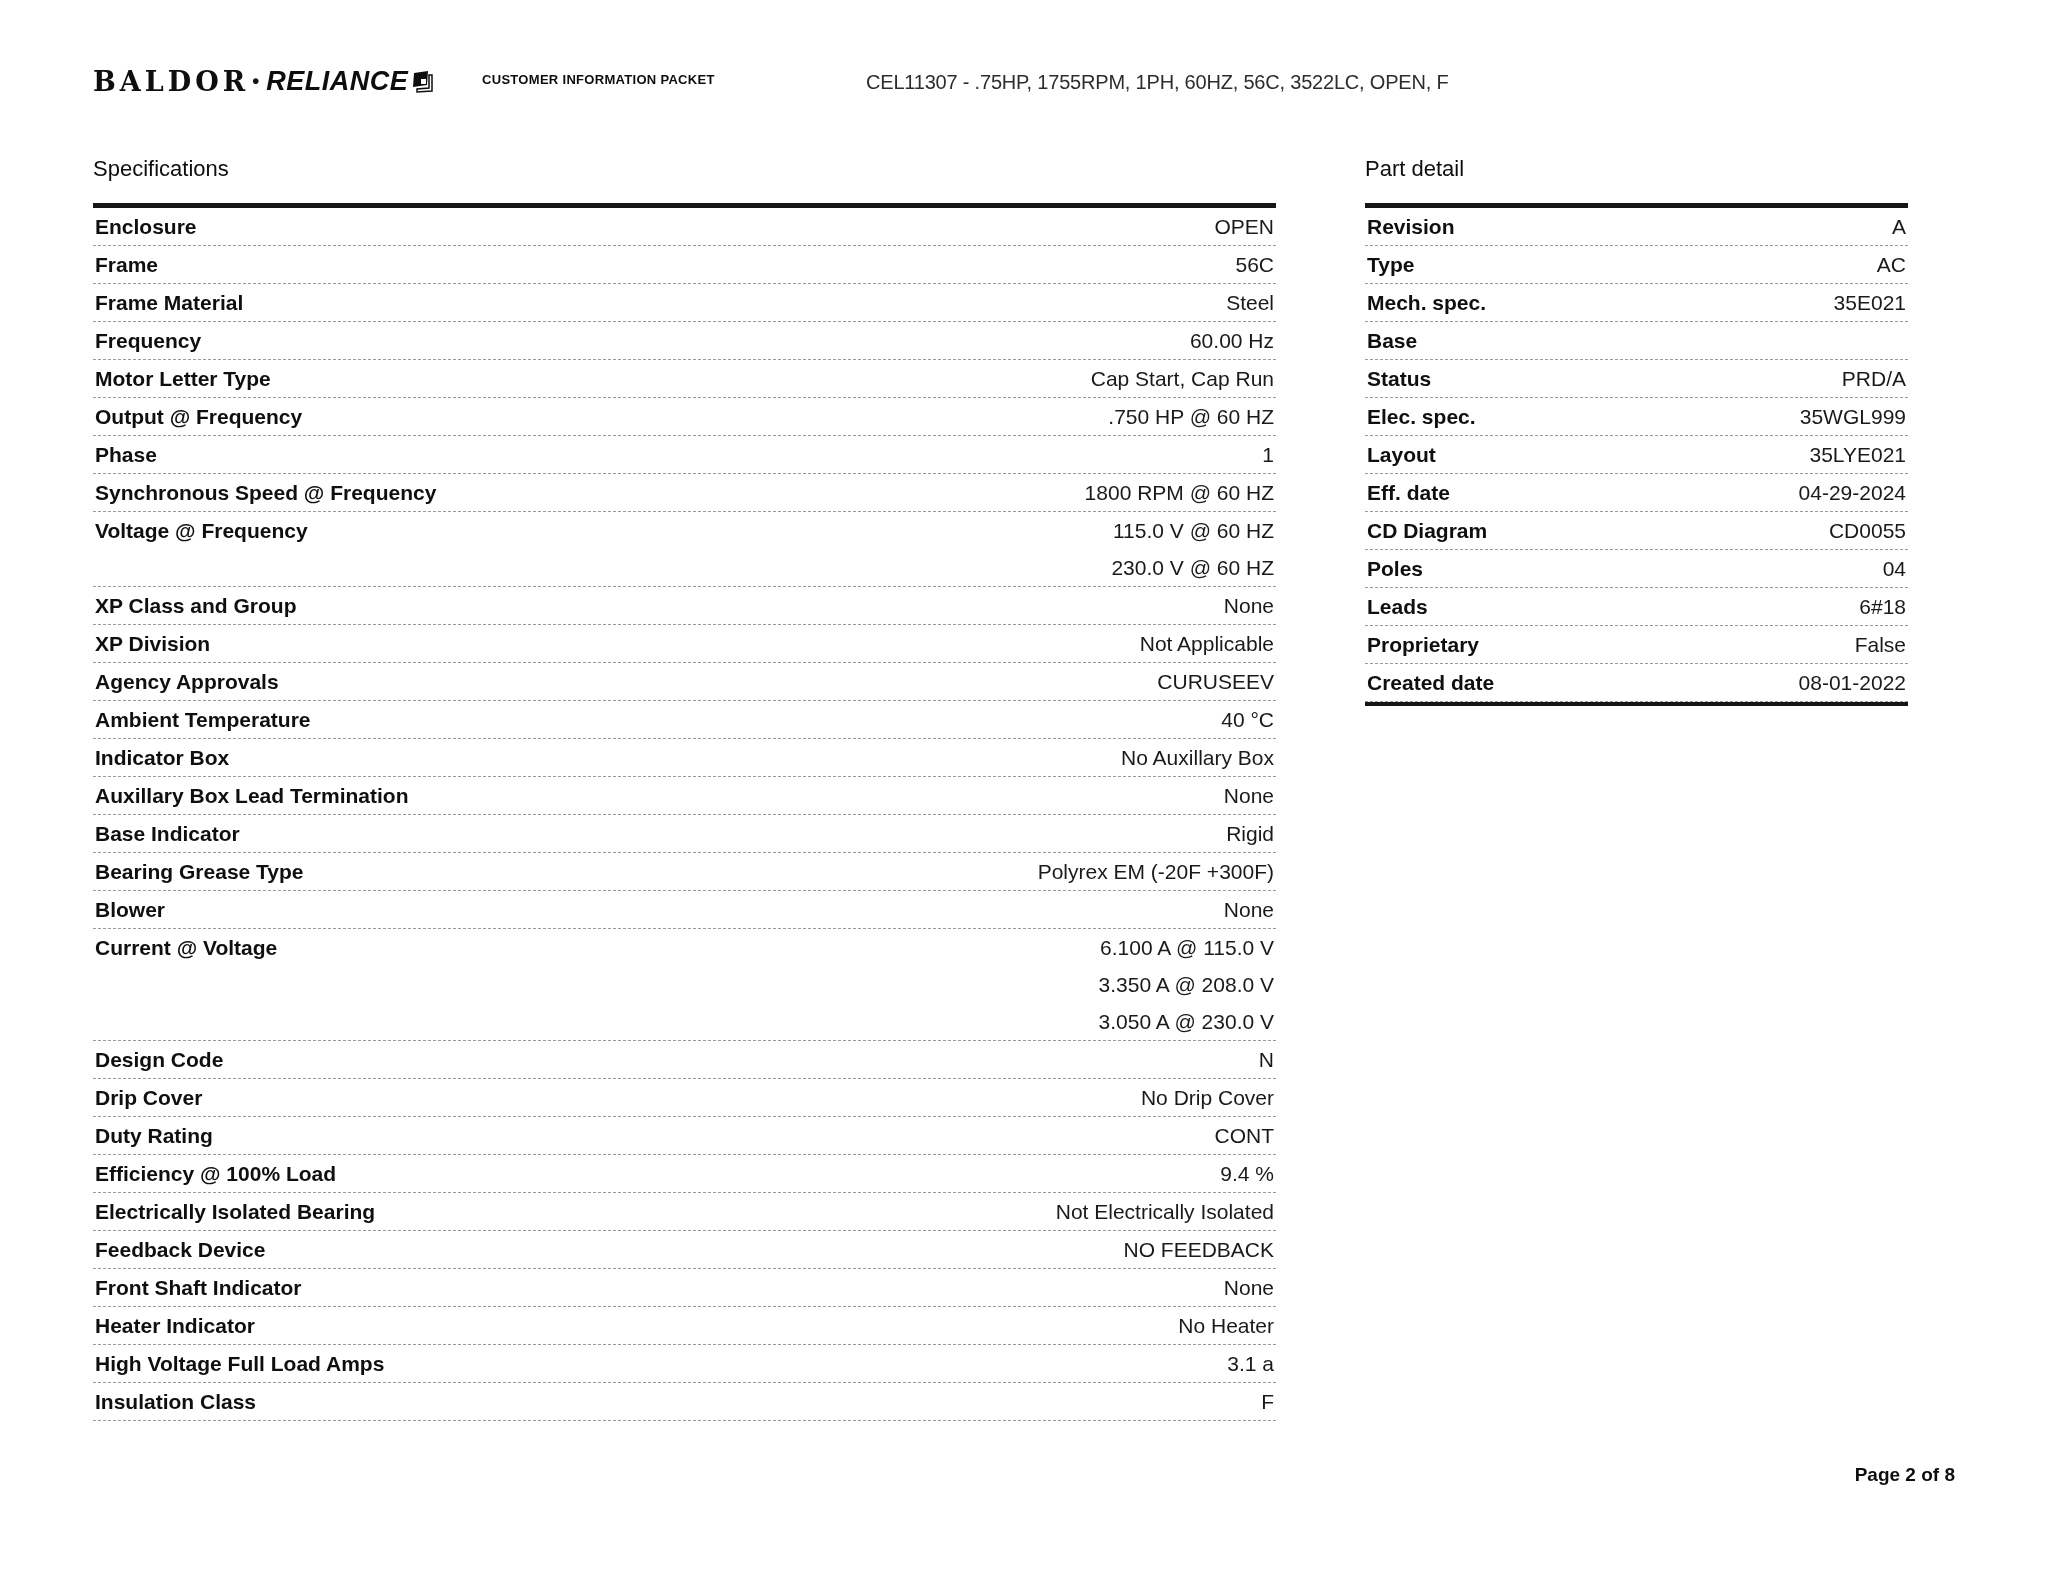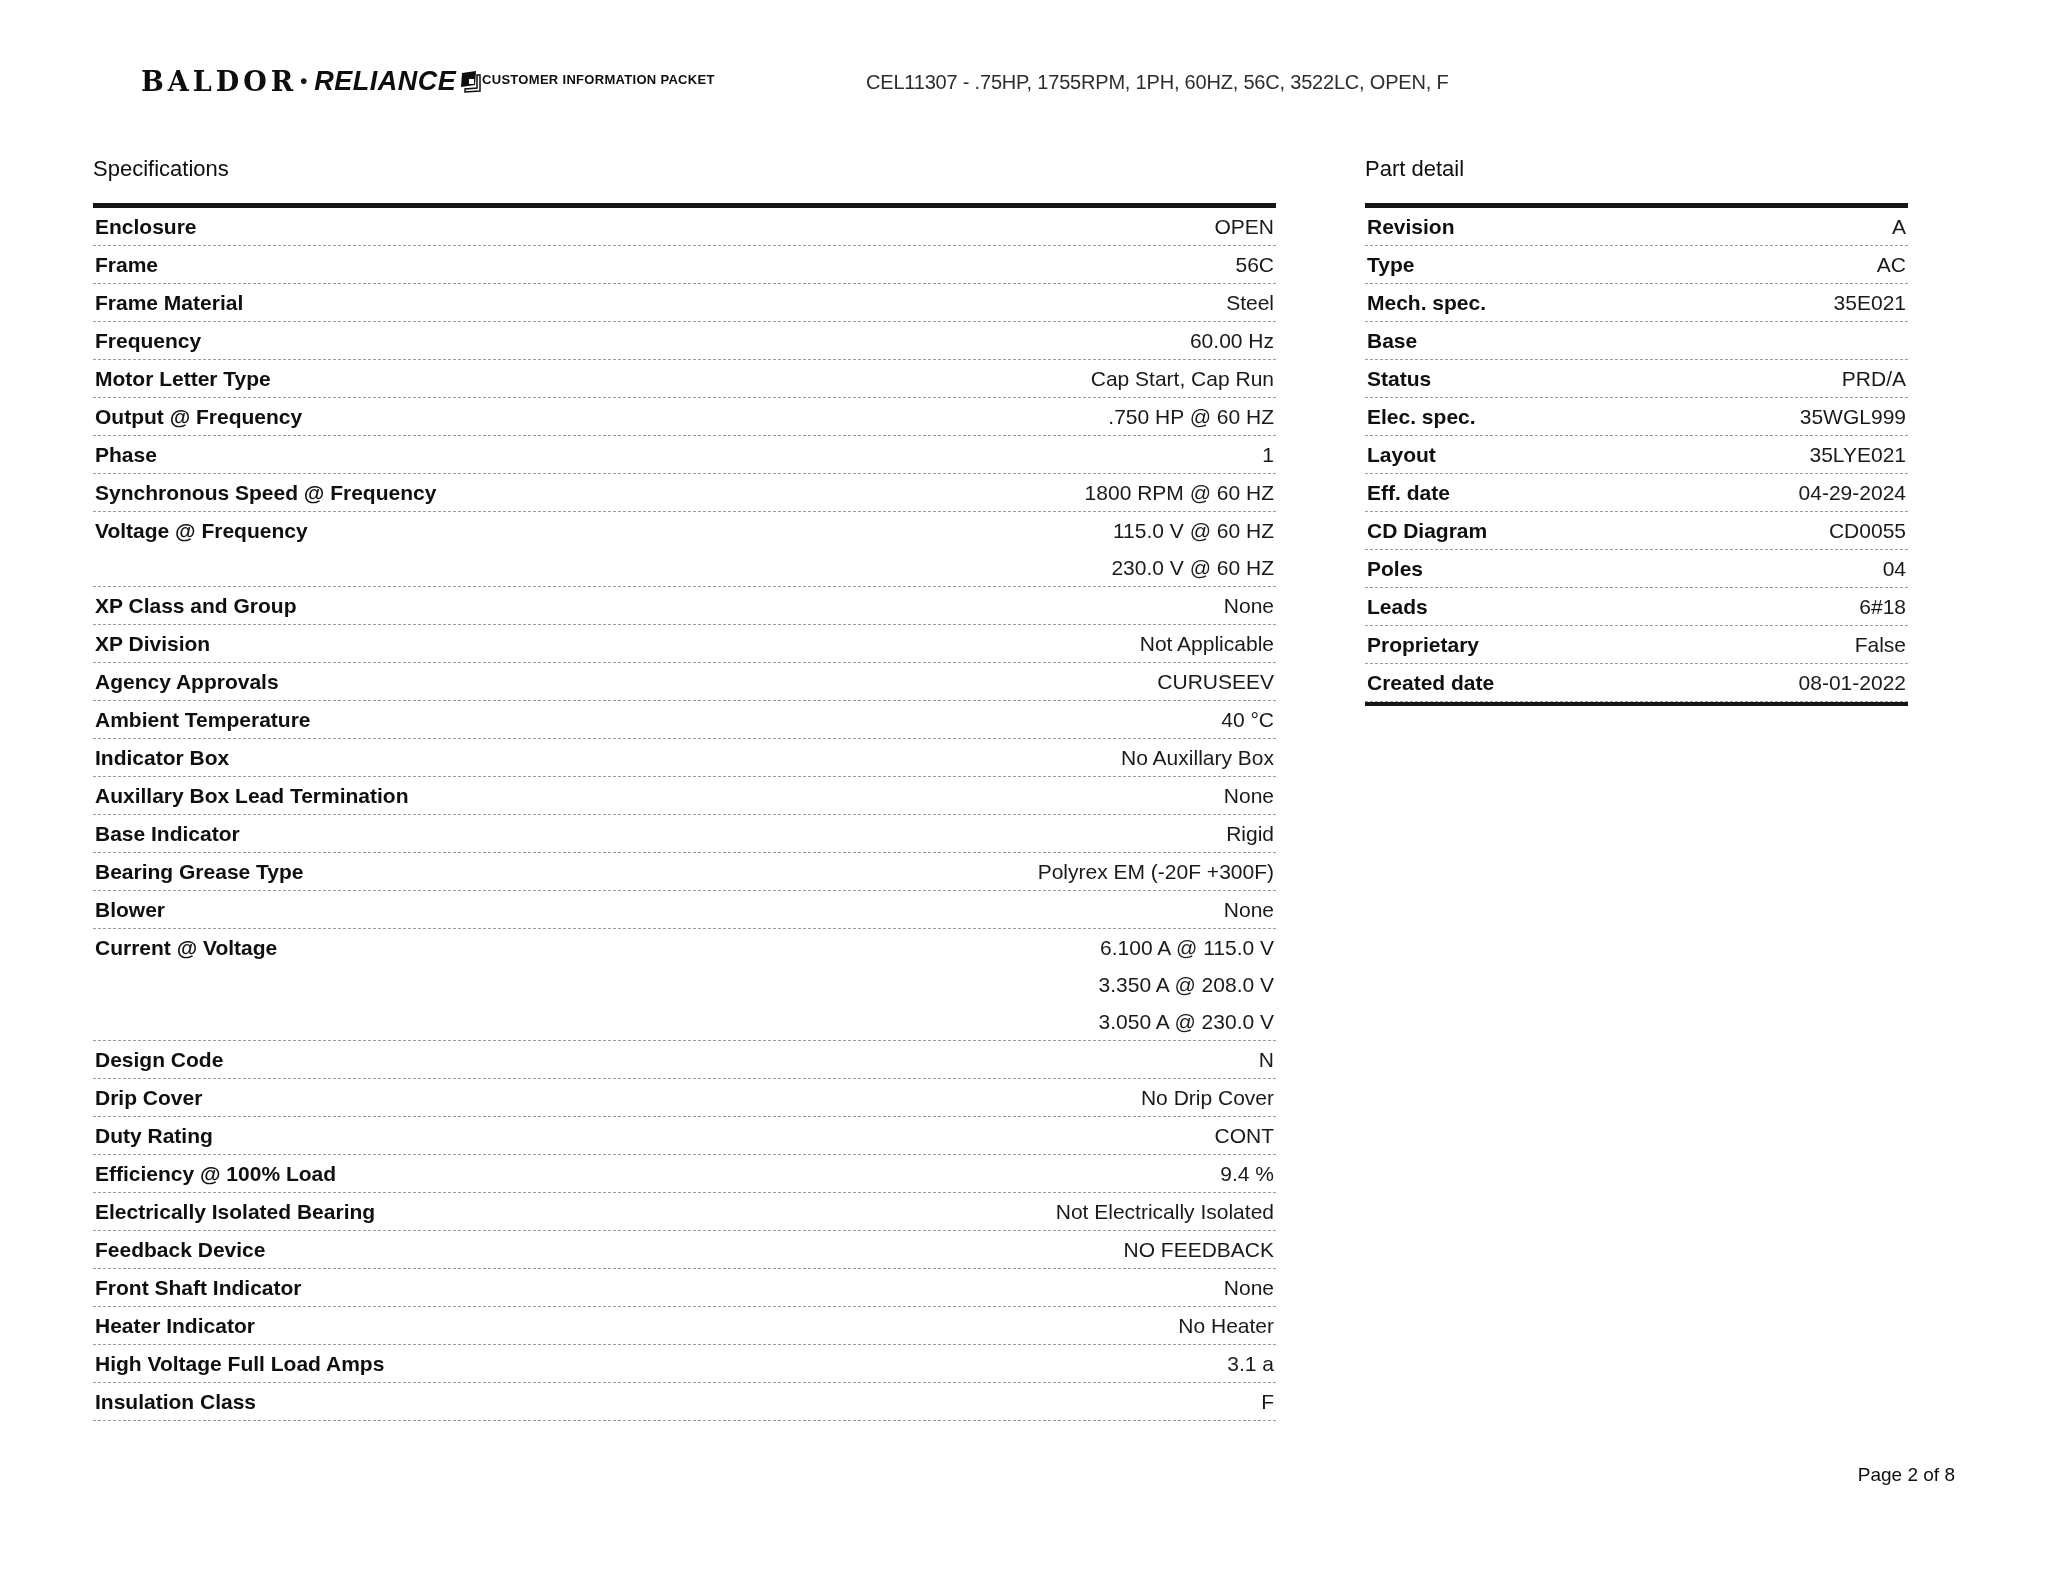--- a/index.html
+++ b/index.html
@@ -4,21 +4,21 @@
 <style>
   * { margin:0; padding:0; box-sizing:border-box; }
   html,body { background:#ffffff; }
   .page {
     position:relative; width:2048px; height:1582px;
     background:#ffffff; overflow:hidden;
     font-family:"Liberation Sans", sans-serif; color:#141414;
   }
 
   
-  .logo { position:absolute; left:93px; top:66px; display:flex; align-items:center; white-space:nowrap;margin-left:48px; }
+  .logo { position:absolute; left:93px; top:66px; display:flex; align-items:center; white-space:nowrap; }
   .logo .baldor {
     font-family:"DejaVu Serif", serif; font-weight:700;
     font-size:27px; letter-spacing:4px; color:#0e0e0e;
   }
   .logo .dot { font-size:20px; margin:0 7px 0 3px; font-weight:700; }
   .logo .reliance {
     font-style:italic; font-weight:700; font-size:27px; letter-spacing:0.5px; color:#0e0e0e;
   }
   .logo .mark { margin-left:5px; display:inline-block; line-height:0; }
   .doc-title {
@@ -49,21 +49,21 @@
   }
   .tvalues { flex:1 1 auto; }
   .tvalue {
     font-size:21px; line-height:37px; min-height:37px;
     text-align:right; padding-right:2px; white-space:nowrap; color:#1a1a1a;
   }
 
   
   .page-footer {
     position:absolute; right:93px; top:1464px;
-    font-size:19px; color:#0e0e0e; font-weight:400;
+    font-size:19px; color:#0e0e0e; font-weight:700;
   }
 </style>
 </head>
 <body>
 
 <div class="page">
 
   <div class="logo">
     <span class="baldor">BALDOR</span>
     <span class="dot">•</span>

